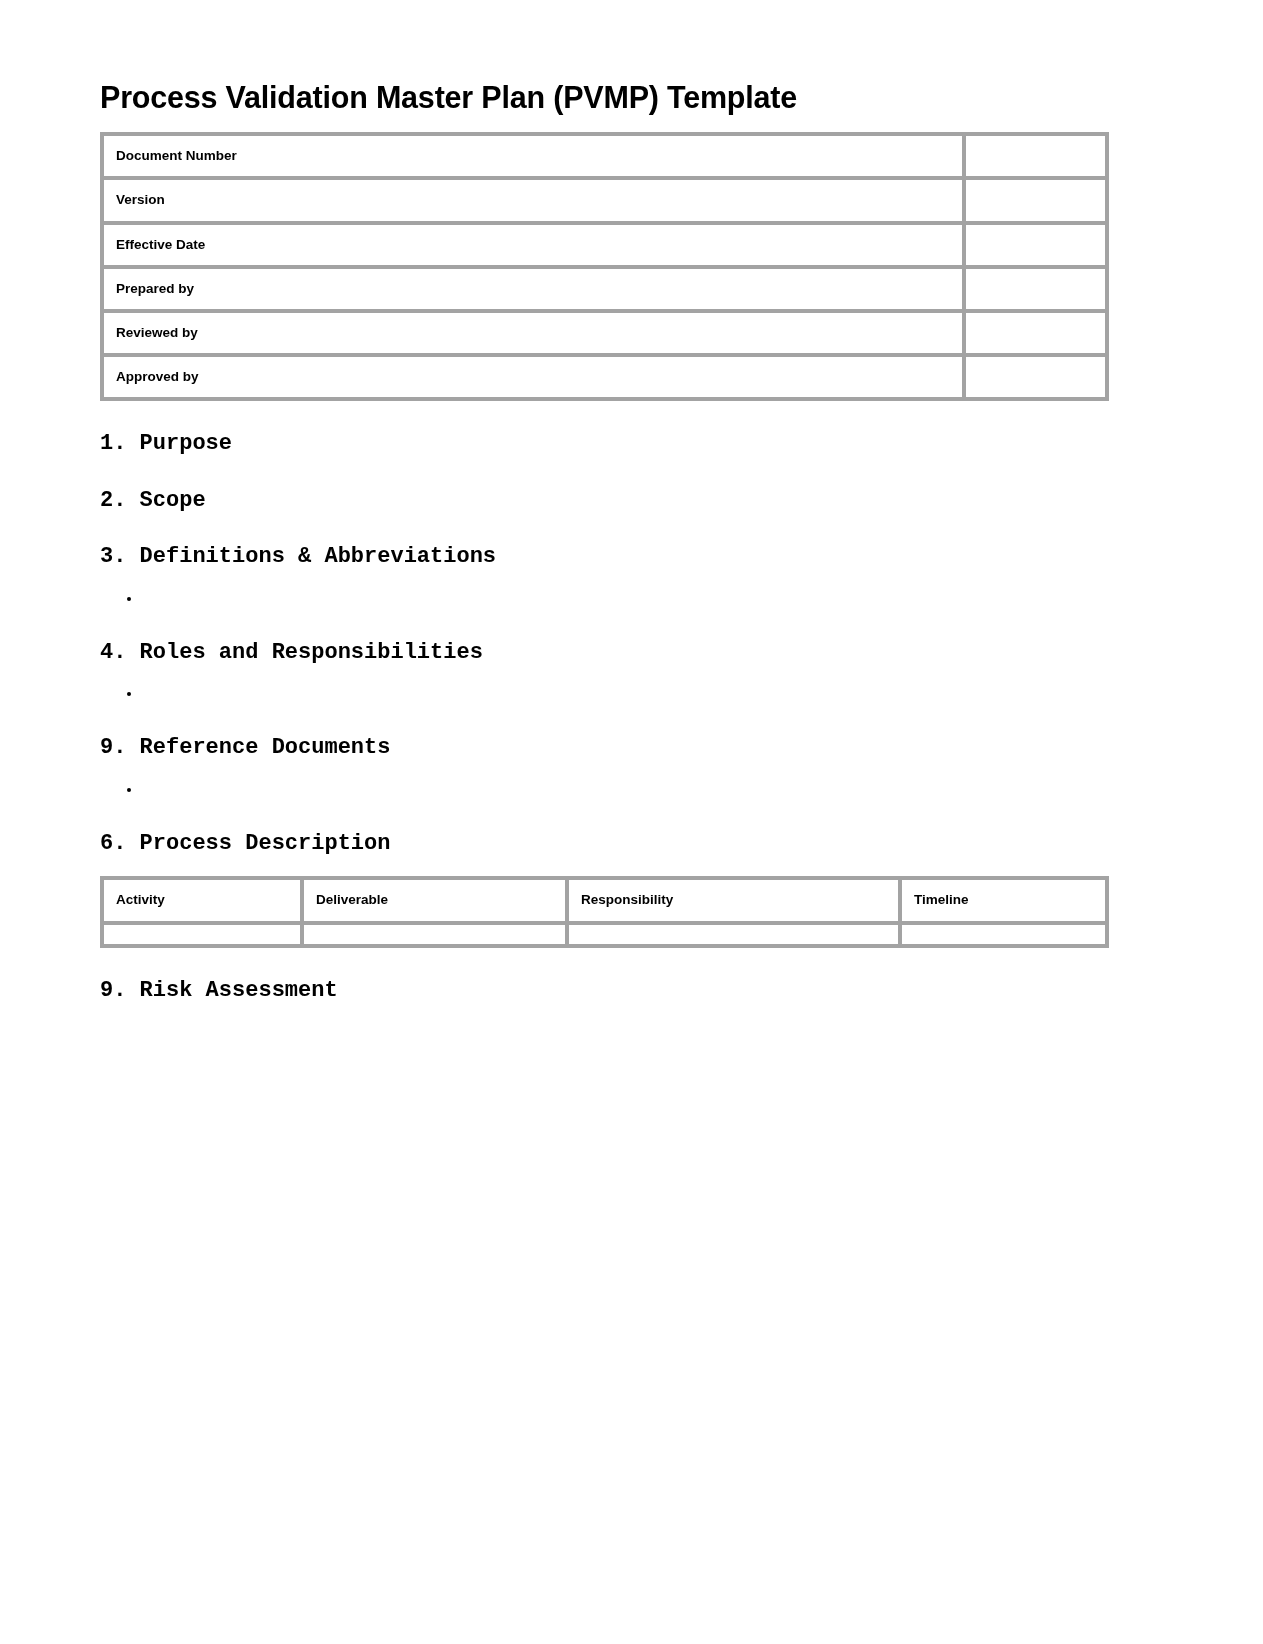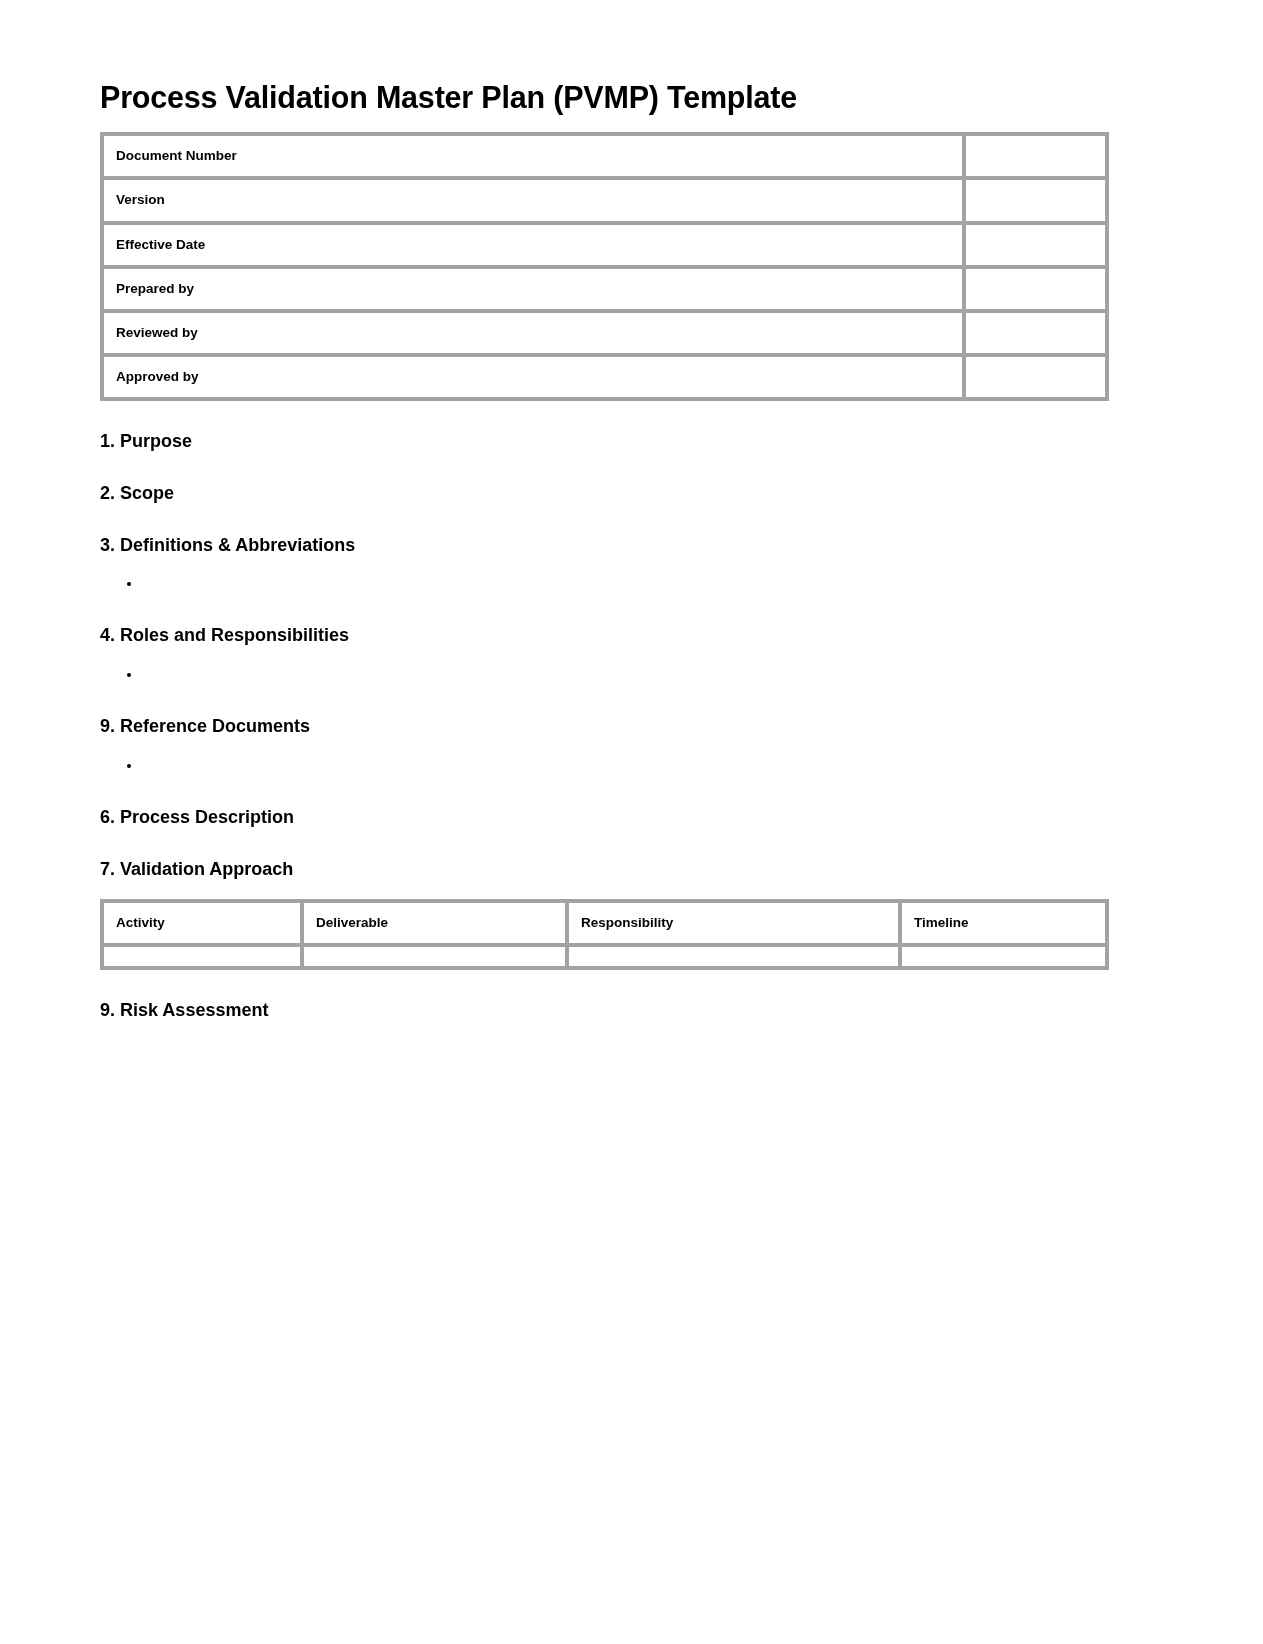--- a/index.html
+++ b/index.html
@@ -31,21 +31,22 @@
   }
   h2.section-title {
     font-size: 18.5px;
     font-weight: bold;
     margin: 33px 0 0 0;
     line-height: 1.2;
     color: #000;
   }
   h2.numbered {
     margin: 30px 0 0 0;
-    font-size: 18px;
+    font-size: 22px;
+    font-family: Liberation Mono, monospace;
   }
   table.doc-table {
     border-collapse: collapse;
     width: 1005px;
     margin-top: 17px;
     table-layout: fixed;
   }
   table.doc-table td,
   table.doc-table th {
     border: 4px solid #a3a3a3;
@@ -154,21 +155,20 @@
     <li></li>
   </ul>
 
   <h2 class="section-title numbered">9. Reference Documents</h2>
   <ul class="empty-bullets">
     <li></li>
   </ul>
 
   <h2 class="section-title numbered">6. Process Description</h2>
 
-  <h2 class="section-title numbered">7. Validation Approach</h2>
 
 
   <table class="doc-table activities-table">
     <colgroup>
         <col class="a1">
         <col class="a2">
         <col class="a3">
         <col class="a4">
       </colgroup>
     <thead>

